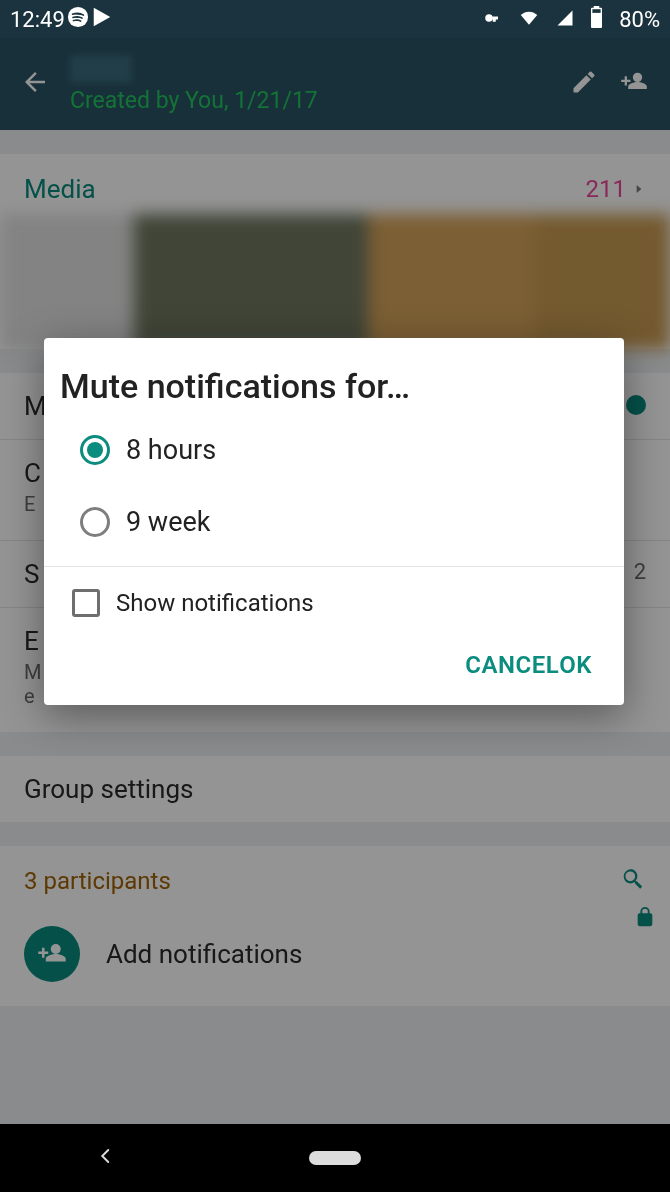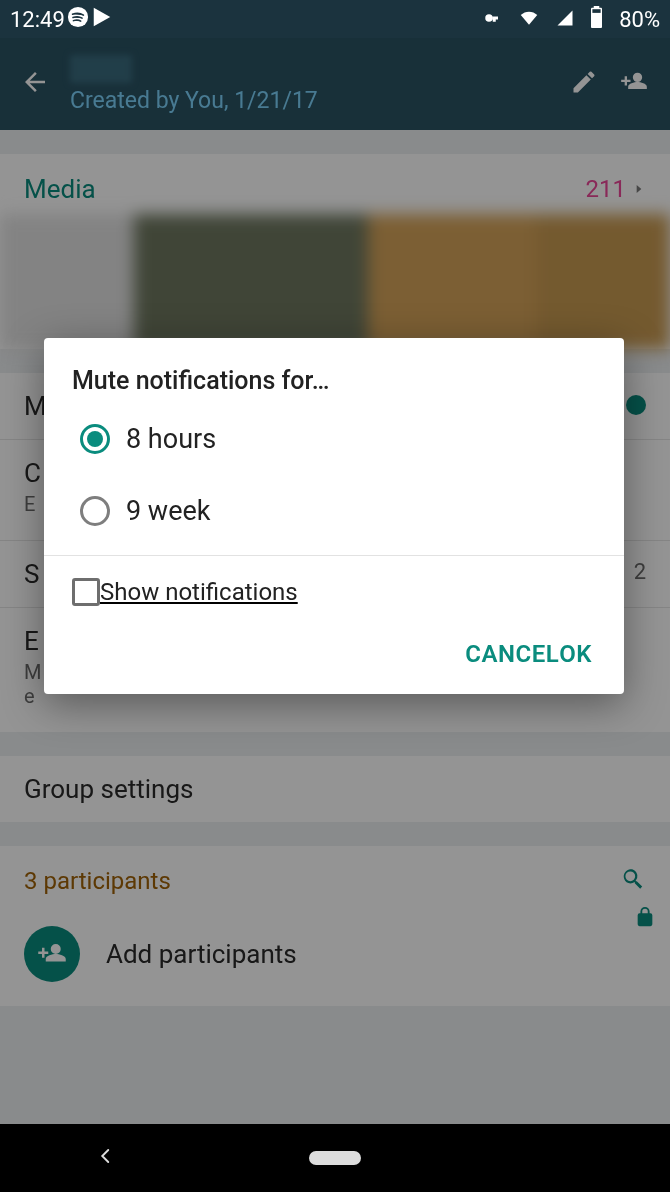--- a/index.html
+++ b/index.html
@@ -10,21 +10,21 @@
   .status-bar { height: 38px; background: #1b333e; display:flex; align-items:center; color:#fff; font-size:22px; padding:0 10px; justify-content:space-between; }
   .status-left { display:flex; align-items:center; gap:2px; }
   .status-right { display:flex; align-items:center; gap:16px; }
   .status-bar svg { fill:#fff; }
 
   
   .app-bar { height: 92px; background:#2a5363; display:flex; align-items:center; padding:0 20px; gap:20px; }
   .app-bar .back { color:#fff; }
   .title-block { flex:1; }
   .title-block .t1 { width:62px; height:28px; background:#3a6b7e; border-radius:2px; filter:blur(3px); }
-  .title-block .sub { color:#7dd3fc; font-size:23px; margin-top:4px; }
+  .title-block .sub { color:#22c55e; font-size:23px; margin-top:4px; }
   .app-bar .icon { color:#fff; }
 
   .content { position:relative; }
   .section { background:#fff; margin-top:24px; }
   .section .header { display:flex; align-items:center; justify-content:space-between; padding:20px 24px 10px; }
   .section .header .label { color:#0a8c7e; font-size:26px; }
   .section .header .count { color:#ec4899; font-size:24px; display:flex; align-items:center; gap:6px; }
   .media-strip { height:135px; background:#bbb; filter:blur(8px); margin:0; background: linear-gradient(90deg,#e2e2e2 0 20%,#6f7860 20% 55%,#d6a45a 55% 80%,#c99b52 80% 100%); }
 
   .row { padding:18px 24px; font-size:26px; color:#2a2a2a; border-top:1px solid #e6e6e6; }
@@ -44,28 +44,28 @@
   
   .nav-bar { position:absolute; bottom:0; left:0; right:0; height:68px; background:#000; display:flex; align-items:center; justify-content:space-around; }
   .nav-bar .pill { width:52px; height:14px; background:#ddd; border-radius:7px; }
   .nav-bar svg { fill:#ddd; }
 
   
   .scrim { position:absolute; inset:0; background:rgba(0,0,0,0.42); }
 
   
   .dialog { position:absolute; left:44px; top:338px; width:580px; background:#fff; border-radius:4px; box-shadow:0 10px 40px rgba(0,0,0,0.4); padding-top:28px; }
-  .dialog-title { font-size:25px; color:#222; font-weight:500; padding:0 28px 8px; }
+  .dialog-title { font-size:34px; color:#222; font-weight:500; padding:0 16px 8px; }
   .opt { display:flex; align-items:center; gap:16px; padding:20px 36px; }
   .radio { width:30px; height:30px; border-radius:50%; border:3px solid #7e7e7e; position:relative; flex-shrink:0; }
   .radio.selected { border-color:#0a8c7e; }
   .radio.selected::after { content:""; position:absolute; inset:4px; background:#0a8c7e; border-radius:50%; }
   .opt .lbl { font-size:27px; color:#222; }
   .divider { height:1px; background:#e2e2e2; margin-top:8px; }
-  .chk-row { display:flex; align-items:center; padding:22px 28px 10px;text-decoration:underline; }
+  .chk-row { display:flex; align-items:center; gap:16px; padding:22px 28px 10px; }
   .chk { width:28px; height:28px; border:3px solid #6e6e6e; border-radius:3px; }
   .chk-row .lbl { font-size:24px; color:#222; }
   .actions { display:flex; justify-content:flex-end; padding:24px 32px 26px; }
   .actions .btn { color:#0a8c7e; font-weight:600; font-size:24px; letter-spacing:0.5px; }
 
   .bg-lock { position:absolute; right:14px; top:750px; }
   .bg-lock svg { fill:#0a8c7e; }
 </style>
 </head>
 <body>
@@ -153,21 +153,21 @@
         <span><svg width="26" height="26" viewBox="0 0 24 24" fill="#0a8c7e">
               <path d="M15.5 14h-.79l-.28-.27a6.471 6.471 0 001.57-5.34C15.34 5 12.54 2.5 9.24 3.05 5.09 3.74 2.5 7.83 3.82 11.76c.99 2.95 3.94 4.85 7 4.23.94-.2 1.8-.6 2.54-1.16l.27.28v.79l5 4.99L20.49 19l-4.99-5zM9.5 14A4.5 4.5 0 119.5 5a4.5 4.5 0 010 9z"></path>
             </svg></span>
       </div>
       <div class="add-row">
         <div class="add-btn">
             <svg width="30" height="30" viewBox="0 0 24 24">
               <path d="M15 12a4 4 0 100-8 4 4 0 000 8zm-9-2V7H4v3H1v2h3v3h2v-3h3v-2H6zm9 2c-2.67 0-8 1.34-8 4v2h16v-2c0-2.66-5.33-4-8-4z"></path>
             </svg>
           </div>
-        <span class="lbl">Add participants</span>
+        <span class="lbl">Add notifications</span>
       </div>
     </div>
   </div>
 
   <div class="scrim" style="top:38px; bottom:68px;"></div>
 
   <div class="dialog">
     <div class="dialog-title">Mute notifications for…</div>
     <div class="opt">
       <div class="radio selected"></div>

